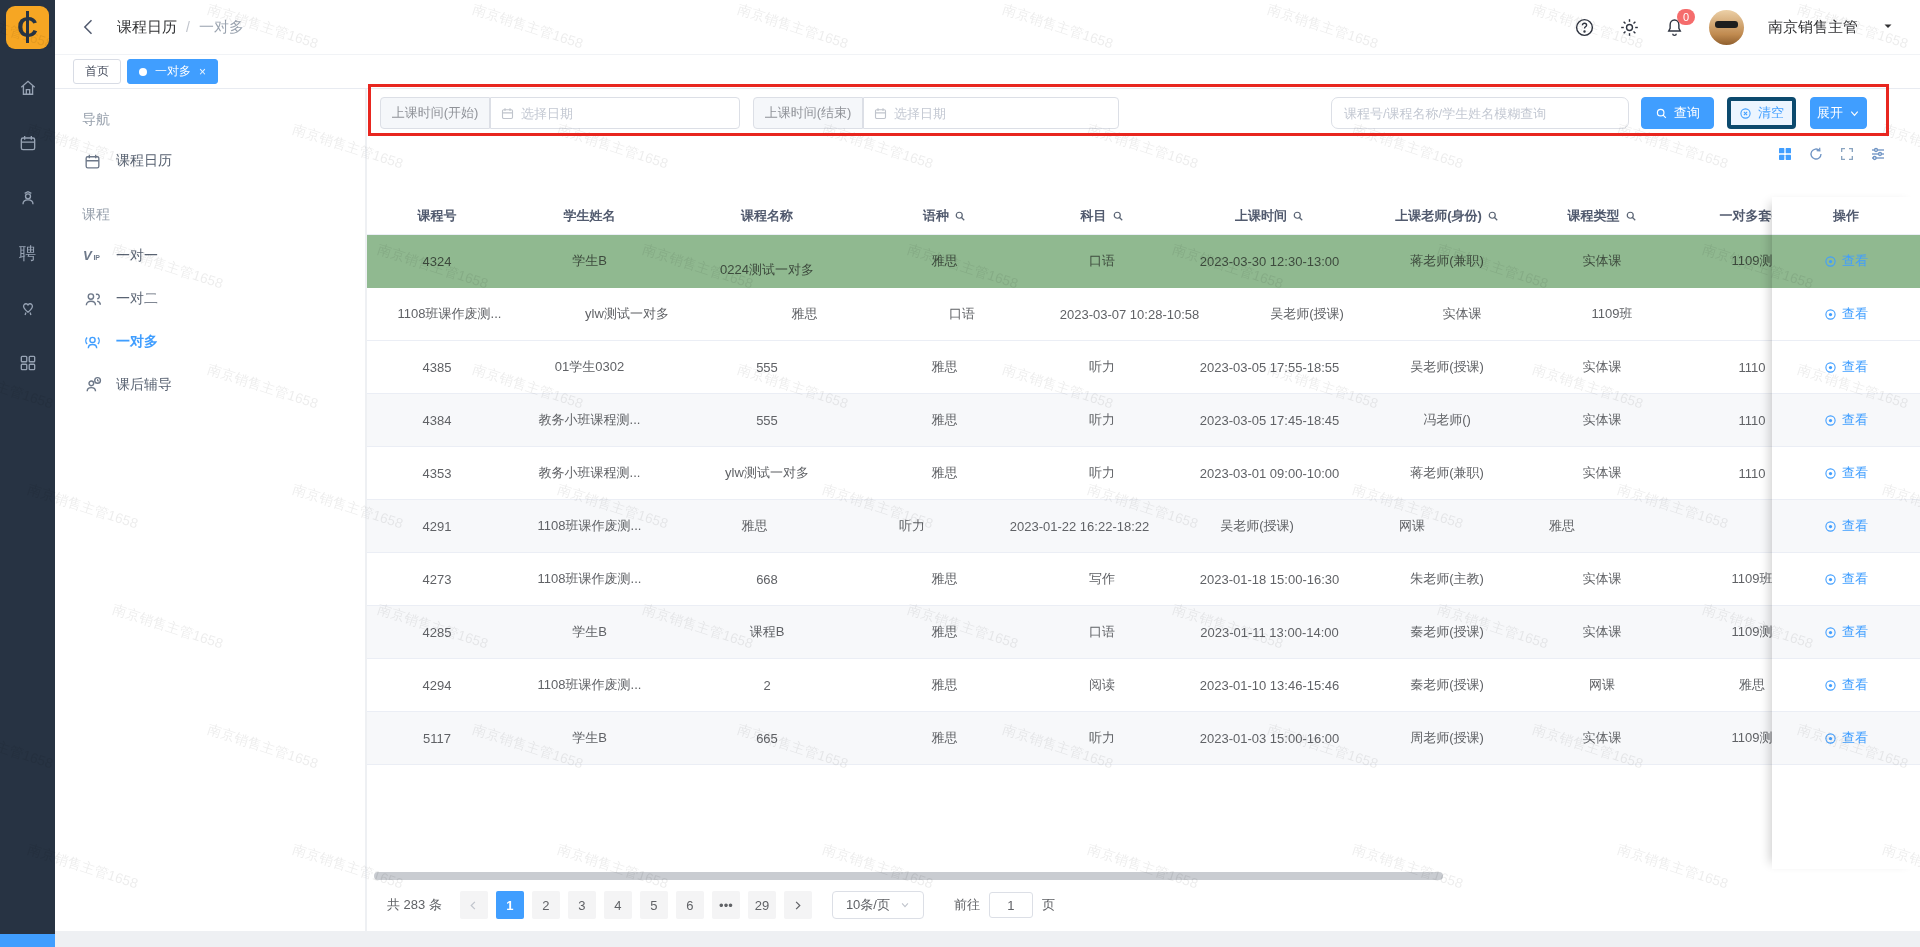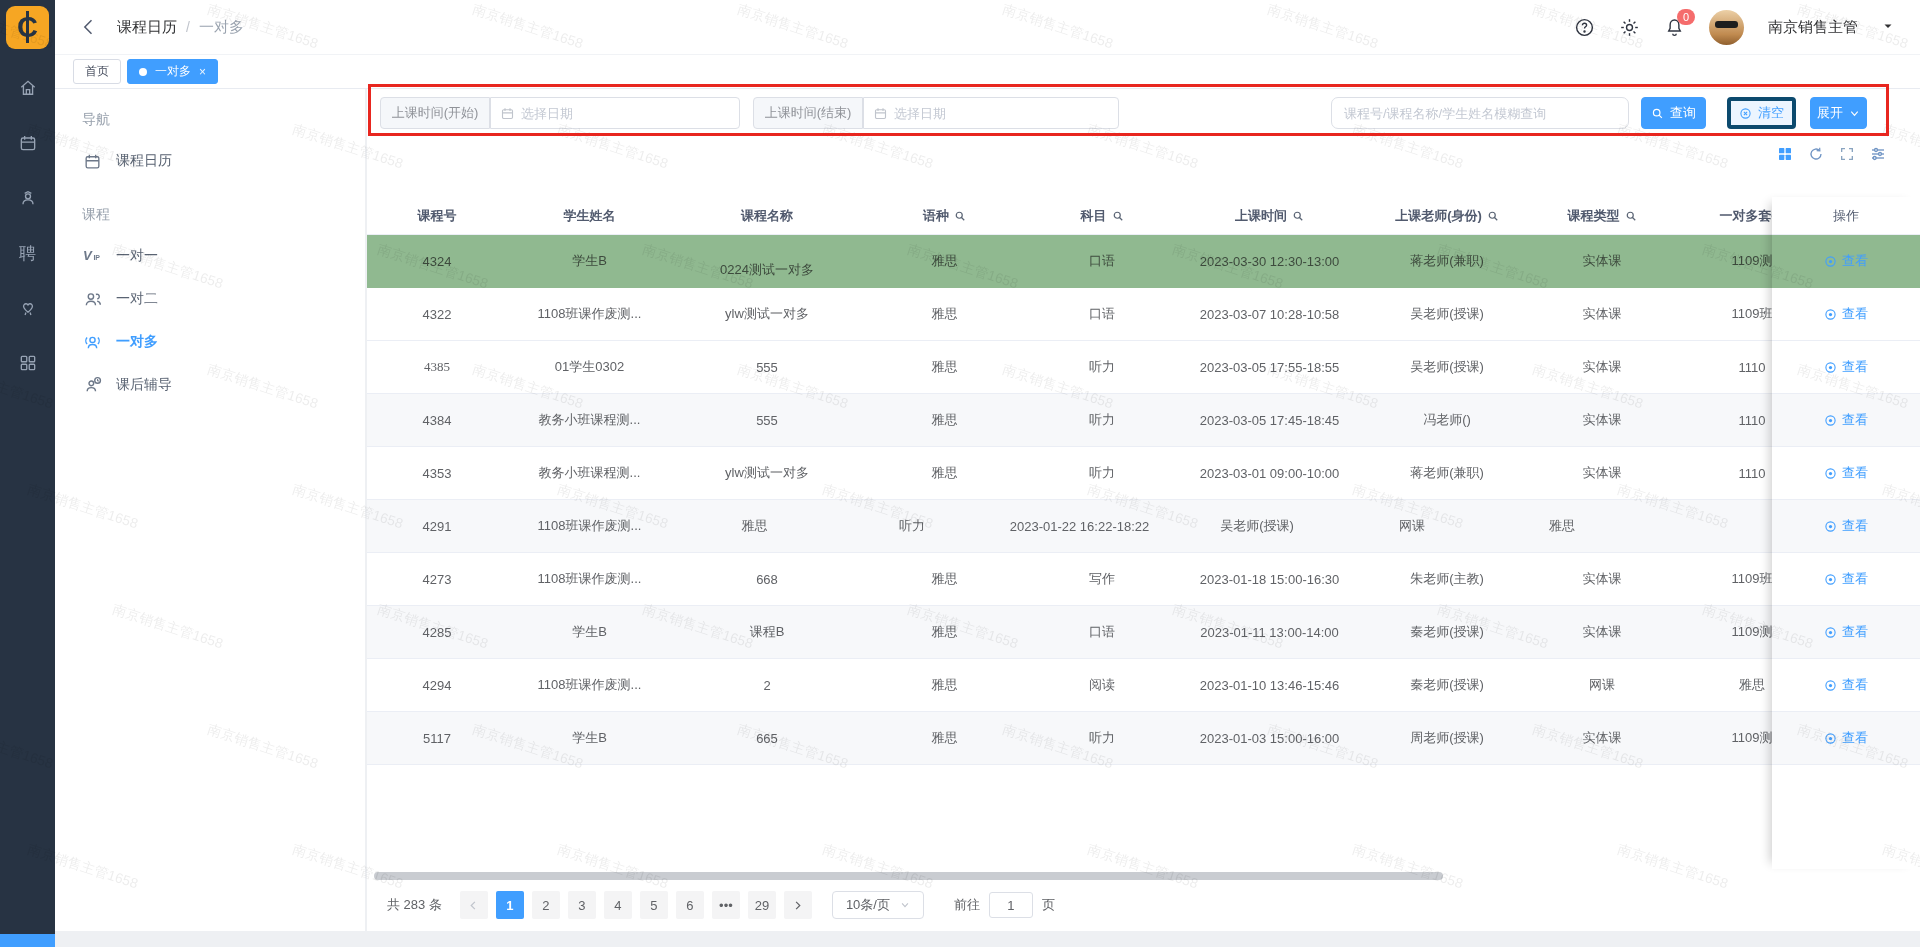--- a/index.html
+++ b/index.html
@@ -73,21 +73,21 @@
   .th{display:flex;align-items:center;justify-content:center;gap:5px;flex:none;box-sizing:border-box;}
   .th .srch{color:#5a6474;cursor:pointer;display:flex;}
   .tbody{position:absolute;left:0;top:146px;width:1553px;height:532px;overflow:hidden;}
   .tr{display:flex;height:53px;border-bottom:1px solid #ebeef5;box-sizing:border-box;background:#fff;}
   .tr.stripe{background:#f7f8fa;}
   .tr.selected{background:#90b990;border-bottom-color:#90b990;color:#3d4a3d;}
   .td{display:flex;align-items:center;justify-content:center;flex:none;padding:0 4px;box-sizing:border-box;text-align:center;overflow:hidden;white-space:nowrap;}
 
   
   .op-panel{position:absolute;left:1405px;top:108px;width:148px;height:672px;background:#fff;box-shadow:-8px 0 10px -6px rgba(0,0,0,.20);z-index:6;}
-  .op-head{height:38px;border-bottom:1px solid #ebeef5;display:flex;align-items:center;justify-content:center;font-weight:normal;color:#515a6e;box-sizing:border-box;}
+  .op-head{height:38px;border-bottom:1px solid #ebeef5;display:flex;align-items:center;justify-content:center;font-weight:bold;color:#515a6e;box-sizing:border-box;}
   .op-cell{height:53px;border-bottom:1px solid #ebeef5;display:flex;align-items:center;justify-content:center;gap:5px;color:#409eff;cursor:pointer;box-sizing:border-box;background:#fff;}
   .op-cell.stripe{background:#f7f8fa;}
   .op-cell.selected{background:#90b990;border-bottom-color:#90b990;}
 
   .hscroll{position:absolute;left:7px;top:783px;width:1069px;height:8px;border-radius:4px;background:#c9ccd1;cursor:pointer;z-index:7;}
 
   
   .pager{position:absolute;left:20px;top:798px;height:36px;display:flex;align-items:center;gap:8px;font-size:13px;color:#606266;z-index:7;}
   .pg-total{margin-right:10px;}
   .pg-btn{min-width:28px;height:28px;border-radius:2px;background:#f4f4f5;display:flex;align-items:center;justify-content:center;color:#606266;cursor:pointer;padding:0 4px;box-sizing:border-box;}
@@ -292,21 +292,21 @@
         <svg width="15" height="15" viewBox="0 0 24 24" fill="none" stroke="currentColor" stroke-width="1.8">
             <rect x="4" y="6" width="16" height="14" rx="2"></rect>
             <path d="M8 3.5 V8 M16 3.5 V8 M4 11 H20"></path>
           </svg>
       </span>
       <input placeholder="选择日期" style="">
     </div>
     <div class="kw-input" style="left:964px;width:298px;">
       <input placeholder="课程号/课程名称/学生姓名模糊查询" style="">
     </div>
-    <div class="btn btn-primary" style="left:1274px;width:65px;">
+    <div class="btn btn-primary" style="left:1274px;width:73px;">
       <svg width="13" height="13" viewBox="0 0 24 24" fill="none" stroke="currentColor" stroke-width="2.2">
           <circle cx="10.5" cy="10.5" r="6"></circle>
           <line x1="15" y1="15" x2="20" y2="20"></line>
         </svg>
       <span>查询</span>
     </div>
     <div class="btn btn-plain" style="left:1360px;width:69px;">
       <svg width="13" height="13" viewBox="0 0 24 24" fill="none" stroke="currentColor" stroke-width="2">
           <circle cx="12" cy="12" r="8.5"></circle>
           <line x1="9" y1="9" x2="15" y2="15"></line>
@@ -421,32 +421,31 @@
           <div class="td" style="width: 165px;">学生B</div>
           <div class="td" style="width: 190px; margin-top: 17px;">0224测试一对多</div>
           <div class="td" style="width: 165px;">雅思</div>
           <div class="td" style="width: 150px;">口语</div>
           <div class="td" style="width: 185px;">2023-03-30 12:30-13:00</div>
           <div class="td" style="width: 170px;">蒋老师(兼职)</div>
           <div class="td" style="width: 140px;">实体课</div>
           <div class="td" style="width: 160px;">1109测</div>
         </div>
         <div class="tr">
-          <div class="td" style="width: 140px;">4322</div>
           <div class="td" style="width: 165px;">1108班课作废测...</div>
           <div class="td" style="width: 190px;">ylw测试一对多</div>
           <div class="td" style="width: 165px;">雅思</div>
           <div class="td" style="width: 150px;">口语</div>
           <div class="td" style="width: 185px;">2023-03-07 10:28-10:58</div>
           <div class="td" style="width: 170px;">吴老师(授课)</div>
           <div class="td" style="width: 140px;">实体课</div>
           <div class="td" style="width: 160px;">1109班</div>
         </div>
         <div class="tr">
-          <div class="td" style="width: 140px; font-family: Liberation Serif, serif;">4385</div>
+          <div class="td" style="width: 140px;">4385</div>
           <div class="td" style="width: 165px;">01学生0302</div>
           <div class="td" style="width: 190px;">555</div>
           <div class="td" style="width: 165px;">雅思</div>
           <div class="td" style="width: 150px;">听力</div>
           <div class="td" style="width: 185px;">2023-03-05 17:55-18:55</div>
           <div class="td" style="width: 170px;">吴老师(授课)</div>
           <div class="td" style="width: 140px;">实体课</div>
           <div class="td" style="width: 160px;">1110</div>
         </div>
         <div class="tr stripe">

